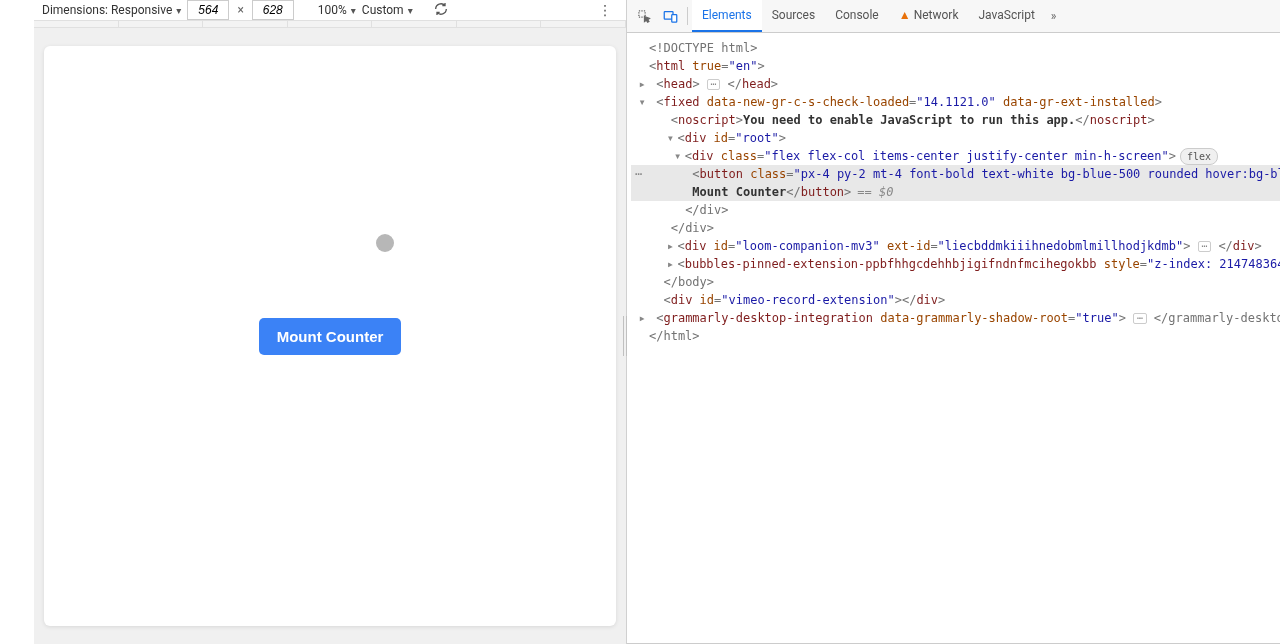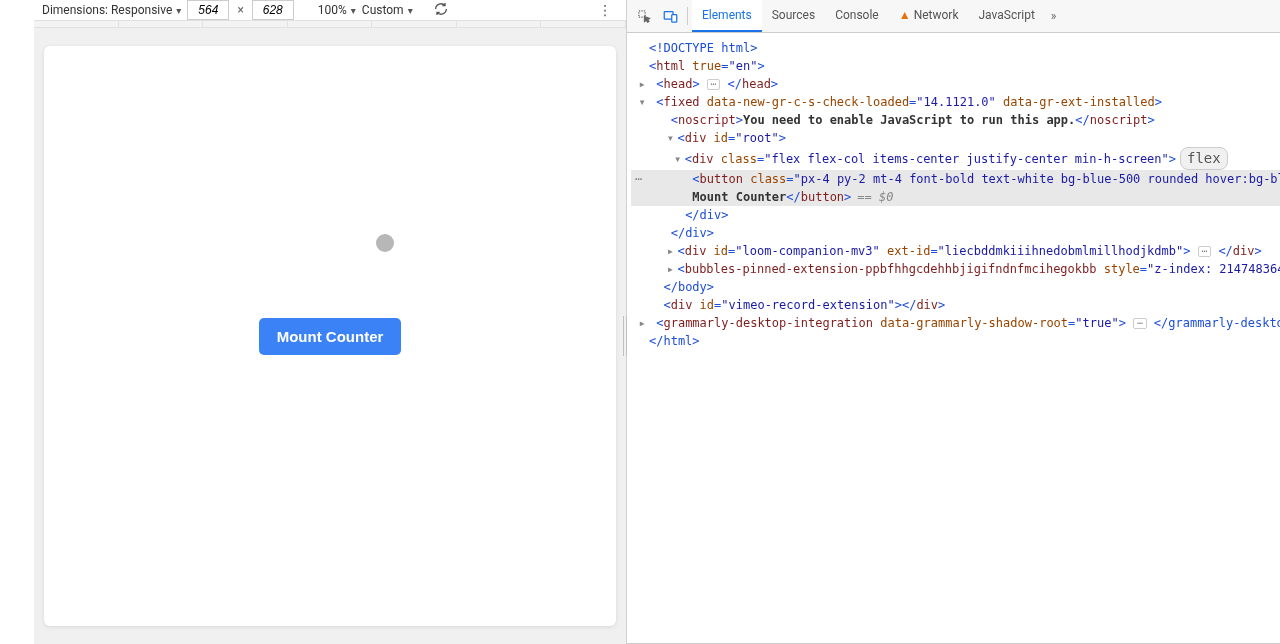--- a/index.html
+++ b/index.html
@@ -39,26 +39,26 @@
 .dt-tabs { display: flex; align-items: center; gap: 0; height: 100%; }
 .dt-tab { padding: 0 10px; height: 100%; display: flex; align-items: center; font-size: 12px; color: #555; cursor: pointer; border-bottom: 2px solid transparent; }
 .dt-tab.active { color: #1a73e8; border-bottom-color: #1a73e8; background: #fff; }
 .dt-tab .warn { color: #e8710a; margin-right: 3px; }
 .dt-more { padding: 0 6px; color: #666; cursor: pointer; }
 
 .dom-tree { flex: 1; overflow: auto; padding: 6px 4px; font-family: Menlo, Consolas, monospace; font-size: 12px; line-height: 1.5; background: #fff; }
 .dom-line { white-space: pre; padding: 0 4px; }
 .dom-line.hl { background: #e8e8e8; }
 .dom-line .gutter { display: inline-block; width: 14px; text-align: center; color: #888; cursor: pointer; }
-.t-bracket { color: #1d4ed8; }
+.t-bracket { color: #737373; }
 .t-tag { color: #7f1d1d; }
 .t-attr { color: #994500; }
 .t-val { color: #1a1aa6; }
 .t-text { color: #333; font-weight: bold; }
-.pill { display: inline-block; background: #f0f0f0; border: 1px solid #ccc; border-radius: 8px; padding: 0 6px; font-size: 14px; color: #555; margin-left: 4px; }
+.pill { display: inline-block; background: #f0f0f0; border: 1px solid #ccc; border-radius: 8px; padding: 0 6px; font-size: 10px; color: #555; margin-left: 4px; }
 .eq0 { color: #888; font-style: italic; margin-left: 6px; }
 .ellip-box { display:inline-block; border:1px solid #ccc; border-radius:2px; padding:0 3px; font-size:9px; color:#888; line-height:1; vertical-align:middle; }
 .dom-wrapper { position: relative; }
 .dom-line-hl-dots { color: #888; position: absolute; left: 4px; }
 
 .bottom-border { height: 1px; background: #ccc; }
 </style>
 </head>
 <body>
 

